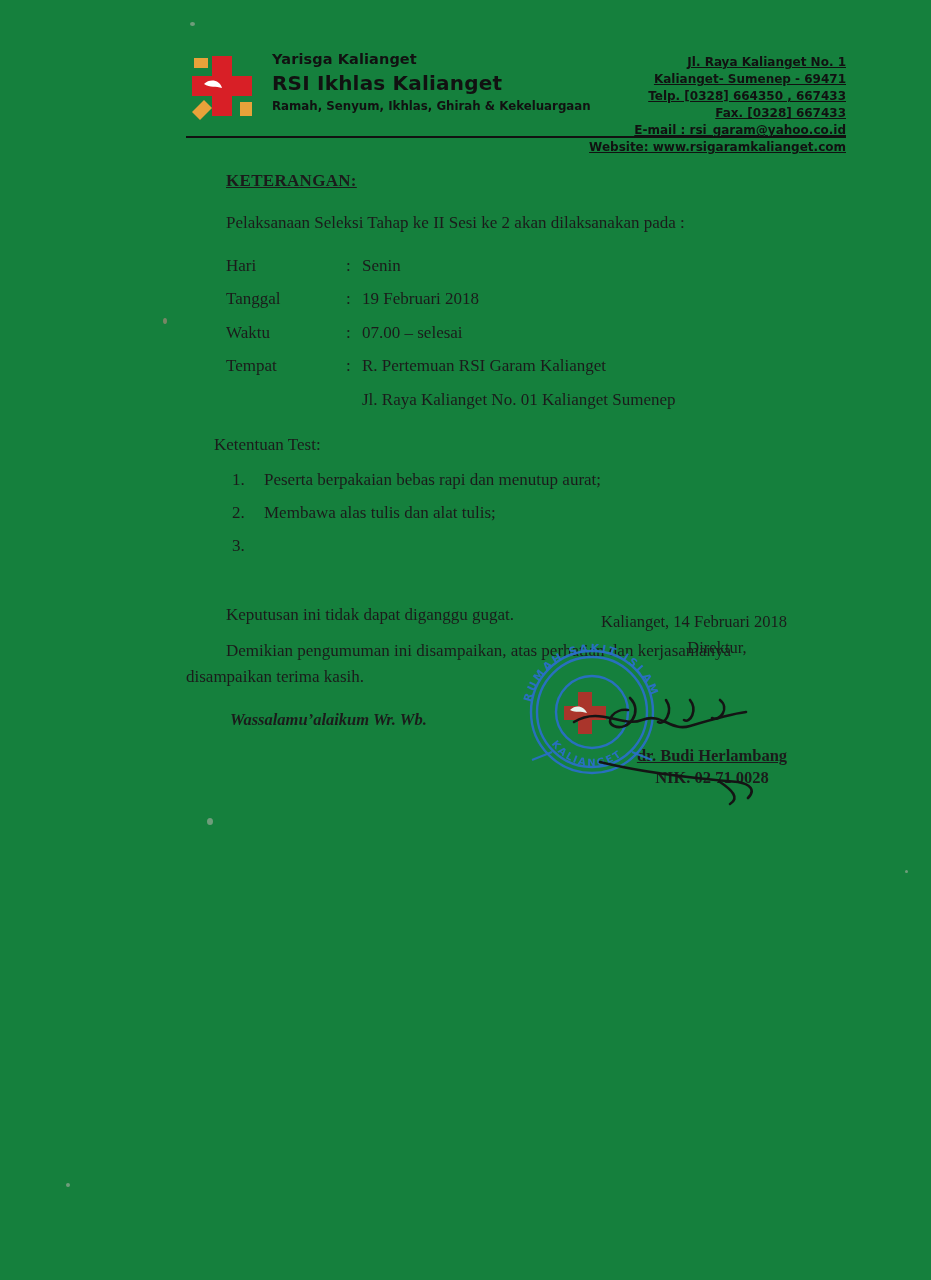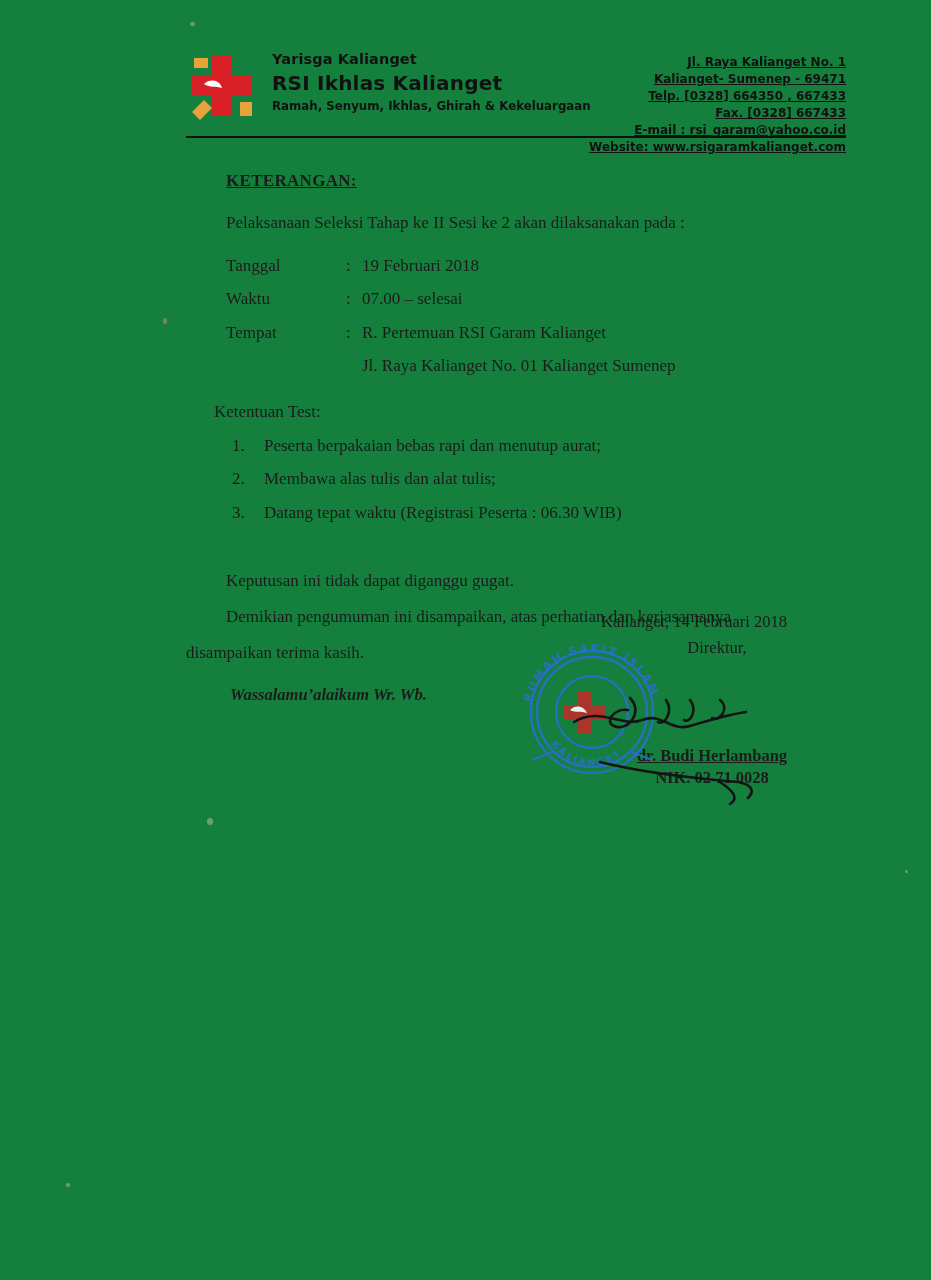--- a/index.html
+++ b/index.html
@@ -154,21 +154,21 @@
   .para-a {
     margin-left: 40px;
     margin-top: 42px;
   }
   .para-b {
     margin-left: 40px;
     margin-top: 10px;
   }
   .para-b-cont {
     margin-left: 0;
-    margin-top: 9px;
+    margin-top: 0;
   }
   .closing {
     margin-left: 44px;
     margin-top: 16px;
     font-style: italic;
     font-weight: bold;
     font-size: 16.5px;
   }
 
   
@@ -260,20 +260,25 @@
   <div class="head-rule"></div>
 
   <div class="body-wrap">
 
     <div class="section-title">KETERANGAN:</div>
 
     <div class="intro">Pelaksanaan Seleksi Tahap ke II Sesi ke 2 akan dilaksanakan pada :</div>
 
     <table class="detail-table">
       <tbody>
+        <tr>
+          <td class="label">Hari</td>
+          <td class="colon">:</td>
+          <td class="value">Senin</td>
+        </tr>
         <tr>
           <td class="label">Tanggal</td>
           <td class="colon">:</td>
           <td class="value">19 Februari 2018</td>
         </tr>
         <tr>
           <td class="label">Waktu</td>
           <td class="colon">:</td>
           <td class="value">07.00 – selesai</td>
         </tr>
@@ -296,21 +301,20 @@
       <li>
         <span class="cond-num">1.</span>
         <span>Peserta berpakaian bebas rapi dan menutup aurat;</span>
       </li>
       <li>
         <span class="cond-num">2.</span>
         <span>Membawa alas tulis dan alat tulis;</span>
       </li>
       <li>
         <span class="cond-num">3.</span>
-        <span>Datang tepat waktu (Registrasi Peserta : 06.30 WIB)</span>
       </li>
     </ul>
 
     <div class="para-a">Keputusan ini tidak dapat diganggu gugat.</div>
     <div class="para-b">Demikian pengumuman ini disampaikan, atas perhatian dan kerjasamanya</div>
     <div class="para-b-cont">disampaikan terima kasih.</div>
 
     <div class="closing">Wassalamu’alaikum Wr. Wb.</div>
   </div>
 

